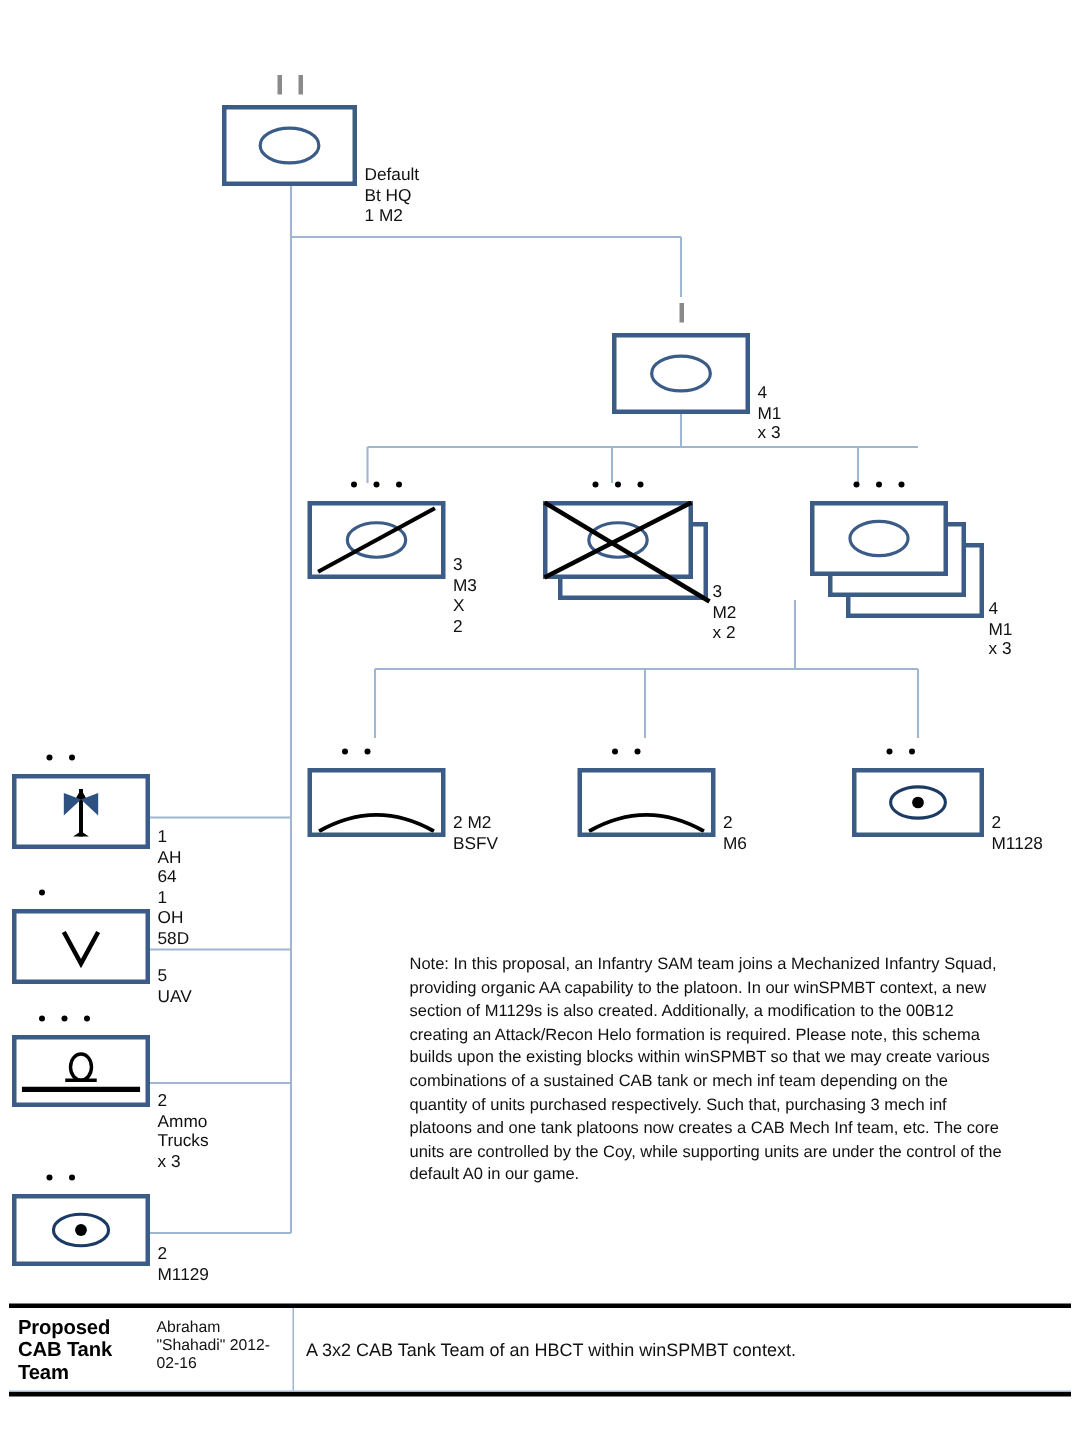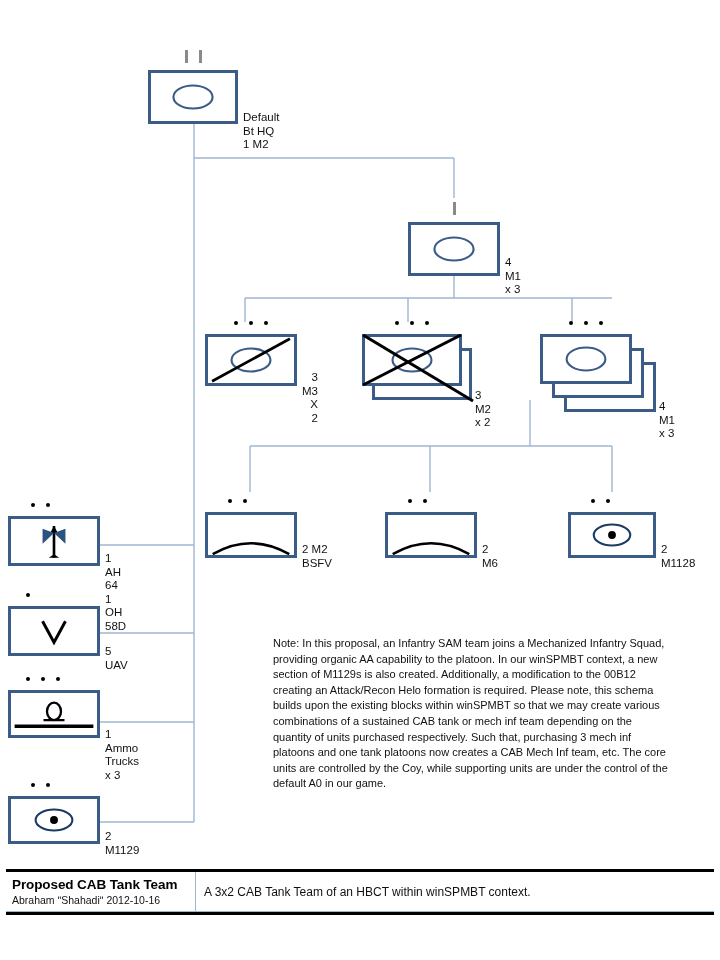--- a/index.html
+++ b/index.html
@@ -75,21 +75,21 @@
     border-bottom:3px solid #000;
     box-sizing:border-box;
     background:#fff;
   }
   .tb-row{display:flex;align-items:stretch;}
   .tb-row.r1{border-bottom:1px solid #9fb6d1;}
   .tb-left{
     width:190px;box-sizing:border-box;
     border-right:1px solid #9fb6d1;
     padding:5px 8px 5px 6px;
-    display:flex;flex-direction:column;justify-content:center;
+    display:flex;flex-direction:row;justify-content:center;
   }
   .tb-left.center{align-items:flex-end;justify-content:center;}
   .tb-right{
     flex:1;box-sizing:border-box;
     padding:5px 8px;
     display:flex;align-items:center;
   }
   .tb-title{font-size:13.5px;font-weight:bold;color:#000;letter-spacing:-0.1px;}
   .tb-sub{font-size:10.5px;color:#111;margin-top:2px;}
   .tb-c2{font-size:12.5px;color:#111;}
@@ -161,21 +161,21 @@
       <i></i>
         <i></i>
         <i></i>
     </div>
     <div class="sym" style="width:92px;height:52px;">
       <svg viewBox="0 0 92 52">
         <ellipse cx="46" cy="26" rx="22" ry="13" fill="none" stroke="#3b5c87" stroke-width="2.4"></ellipse>
         <line x1="2" y1="50" x2="90" y2="2" stroke="#000" stroke-width="3"></line>
       </svg>
     </div>
-    <div class="lbl" style="left:97px;top:37px;text-align:right;">3 M3 X 2</div>
+    <div class="lbl" style="left:97px;top:37px;">3 M3 X 2</div>
   </div>
 
   <div class="unit" style="left:362px;top:334px;">
     <div class="echelon" style="left:0;top:-16px;width:100px;height:10px;">
       <i></i>
         <i></i>
         <i></i>
     </div>
     <div class="stackbox" style="left:10px;top:14px;width:100px;height:52px;"></div>
     <div class="sym" style="width:100px;height:52px;">
@@ -282,21 +282,21 @@
         <i></i>
         <i></i>
     </div>
     <div class="sym" style="width:92px;height:48px;">
       <svg viewBox="0 0 92 48">
         <ellipse cx="46" cy="21" rx="8" ry="10" fill="none" stroke="#000" stroke-width="2.6"></ellipse>
         <line x1="34" y1="31" x2="58" y2="31" stroke="#000" stroke-width="2.6"></line>
         <line x1="1" y1="38" x2="91" y2="38" stroke="#000" stroke-width="4"></line>
       </svg>
     </div>
-    <div class="lbl" style="left:97px;top:38px;">1 Ammo
+    <div class="lbl" style="left:97px;top:38px;">2 Ammo
 Trucks x 3</div>
   </div>
 
   <div class="unit" style="left:8px;top:796px;">
     <div class="echelon" style="left:0;top:-16px;width:64px;height:10px;">
       <i></i>
         <i></i>
     </div>
     <div class="sym" style="width:92px;height:48px;">
       <svg viewBox="0 0 92 48">
@@ -306,21 +306,21 @@
     </div>
     <div class="lbl" style="left:97px;top:34px;">2 M1129</div>
   </div>
 
   <div class="note" style="left:273px;top:636px;">Note: In this proposal, an Infantry SAM team joins a Mechanized Infantry Squad, providing organic AA capability to the platoon. In our winSPMBT context, a new section of M1129s is also created. Additionally, a modification to the 00B12 creating an Attack/Recon Helo formation is required. Please note, this schema builds upon the existing blocks within winSPMBT so that we may create various combinations of a sustained CAB tank or mech inf team depending on the quantity of units purchased respectively. Such that, purchasing 3 mech inf platoons and one tank platoons now creates a CAB Mech Inf team, etc. The core units are controlled by the Coy, while supporting units are under the control of the default A0 in our game.</div>
 
   <div class="titleblock">
     <div class="tb-row r1">
       <div class="tb-left">
         <div class="tb-title">Proposed CAB Tank Team</div>
-        <div class="tb-sub">Abraham ʺShahadiʺ 2012-10-16</div>
+        <div class="tb-sub">Abraham ʺShahadiʺ 2012-02-16</div>
       </div>
       <div class="tb-right">
         <span class="tb-desc">A 3x2 CAB Tank Team of an HBCT within winSPMBT context.</span>
       </div>
     </div>
     <div class="tb-row">
     </div>
   </div>
 
 </div>

